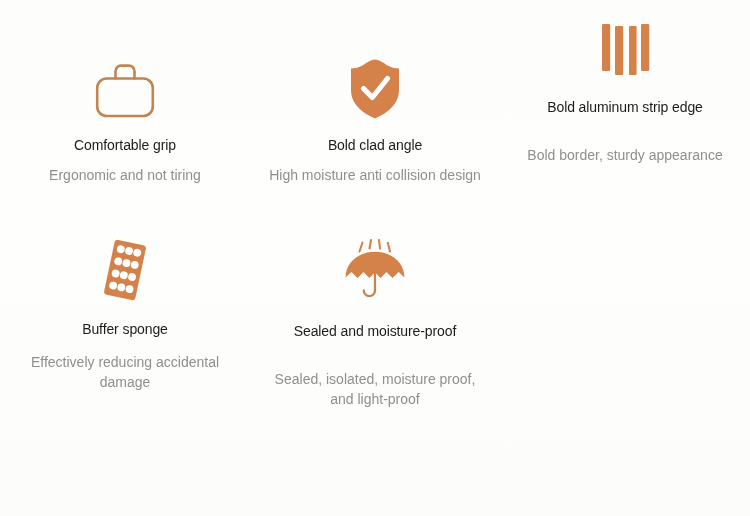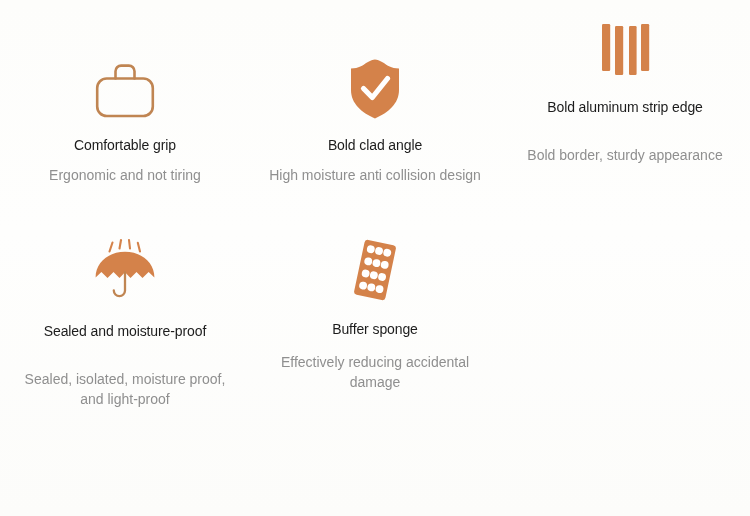--- a/index.html
+++ b/index.html
@@ -109,41 +109,20 @@
         <rect x="4" y="4" width="8.2" height="47" rx="1.2" fill="#d4824a"></rect>
         <rect x="17" y="6" width="8.2" height="49" rx="1.2" fill="#d4824a"></rect>
         <rect x="31" y="6" width="7.6" height="49" rx="1.2" fill="#d4824a"></rect>
         <rect x="43" y="4" width="8.2" height="47" rx="1.2" fill="#d4824a"></rect>
       </svg>
     </div>
     <p class="feature-title">Bold aluminum strip edge</p>
     <p class="feature-desc">Bold border, sturdy appearance</p>
   </div>
 
-  <div class="feature-cell cell-r2">
-    <div class="icon-wrap">
-      <svg width="66" height="64" viewBox="0 0 66 64" fill="none">
-        <g stroke="#d4824a" stroke-width="2.1" stroke-linecap="round">
-          <line x1="17.5" y1="12.5" x2="20.5" y2="3.5"></line>
-          <line x1="27.5" y1="9.5" x2="29.0" y2="1.0"></line>
-          <line x1="38.0" y1="9.5" x2="37.0" y2="1.0"></line>
-          <line x1="48.0" y1="12.5" x2="45.8" y2="3.8"></line>
-        </g>
-        <path d="M3.6 38.5
-                 C3.6 23.2 16.7 12.8 33 12.8
-                 C49.3 12.8 62.4 23.2 62.4 38.5
-                 L56.6 33.0 L50.5 38.9 L44.5 33.0 L38.5 38.9 L33 33.3
-                 L27.5 38.9 L21.5 33.0 L15.5 38.9 L9.4 33.0 Z" fill="#d4824a"></path>
-        <path d="M33 33.3 V51.5 a5.6 5.6 0 0 1 -11.2 0" stroke="#c08552" stroke-width="2.3" fill="none" stroke-linecap="round"></path>
-      </svg>
-    </div>
-    <p class="feature-title">Sealed and moisture-proof</p>
-    <p class="feature-desc">Sealed, isolated, moisture proof, and light-proof</p>
-  </div>
-
   <div class="feature-cell cell-r2 cell-sponge">
     <div class="icon-wrap icon-sponge">
       <svg width="56" height="66" viewBox="0 0 56 66" fill="none">
         <g transform="rotate(12 28 33)">
           <rect x="12" y="5" width="32" height="56" rx="3.2" fill="#d4824a"></rect>
           <g fill="#ffffff">
             <circle cx="19.6" cy="13.6" r="3.9"></circle>
             <circle cx="28.0" cy="13.6" r="3.9"></circle>
             <circle cx="36.4" cy="13.6" r="3.9"></circle>
             <circle cx="19.6" cy="26.0" r="3.9"></circle>
@@ -156,13 +135,34 @@
             <circle cx="28.0" cy="50.8" r="3.9"></circle>
             <circle cx="36.4" cy="50.8" r="3.9"></circle>
           </g>
         </g>
       </svg>
     </div>
     <p class="feature-title">Buffer sponge</p>
     <p class="feature-desc">Effectively reducing accidental damage</p>
   </div>
 
+  <div class="feature-cell cell-r2">
+    <div class="icon-wrap">
+      <svg width="66" height="64" viewBox="0 0 66 64" fill="none">
+        <g stroke="#d4824a" stroke-width="2.1" stroke-linecap="round">
+          <line x1="17.5" y1="12.5" x2="20.5" y2="3.5"></line>
+          <line x1="27.5" y1="9.5" x2="29.0" y2="1.0"></line>
+          <line x1="38.0" y1="9.5" x2="37.0" y2="1.0"></line>
+          <line x1="48.0" y1="12.5" x2="45.8" y2="3.8"></line>
+        </g>
+        <path d="M3.6 38.5
+                 C3.6 23.2 16.7 12.8 33 12.8
+                 C49.3 12.8 62.4 23.2 62.4 38.5
+                 L56.6 33.0 L50.5 38.9 L44.5 33.0 L38.5 38.9 L33 33.3
+                 L27.5 38.9 L21.5 33.0 L15.5 38.9 L9.4 33.0 Z" fill="#d4824a"></path>
+        <path d="M33 33.3 V51.5 a5.6 5.6 0 0 1 -11.2 0" stroke="#c08552" stroke-width="2.3" fill="none" stroke-linecap="round"></path>
+      </svg>
+    </div>
+    <p class="feature-title">Sealed and moisture-proof</p>
+    <p class="feature-desc">Sealed, isolated, moisture proof, and light-proof</p>
+  </div>
+
 </div>
 
 </body></html>

